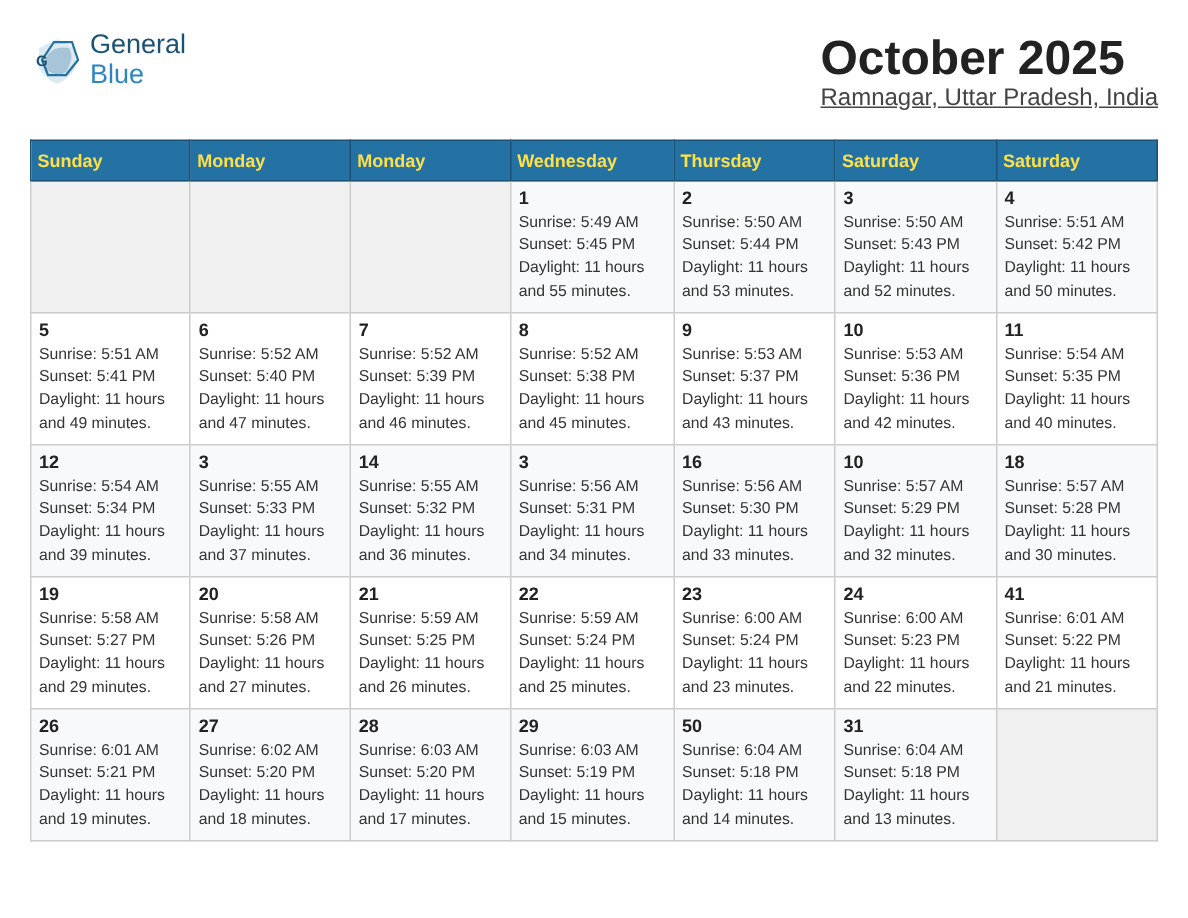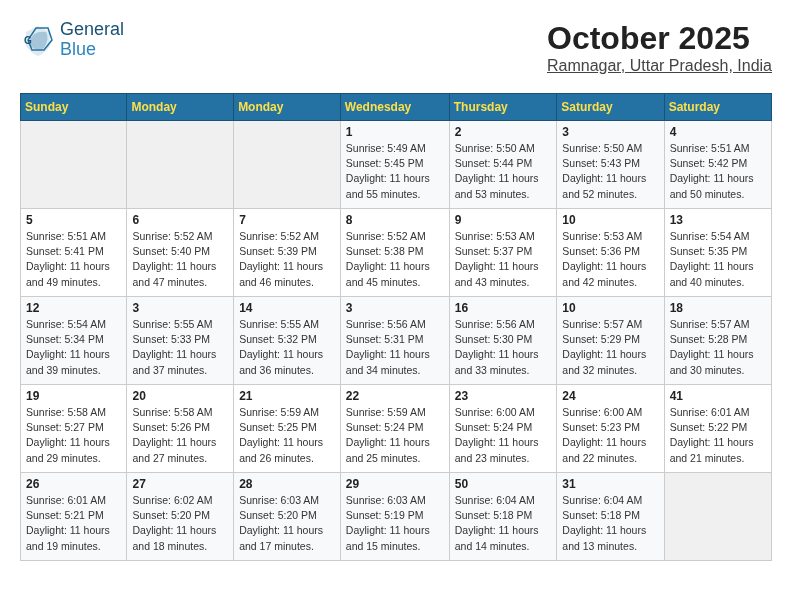--- a/index.html
+++ b/index.html
@@ -169,21 +169,21 @@
         </td>
         <td>
           <span class="day-num">9</span>
           <div class="day-detail">Sunrise: 5:53 AM<br>Sunset: 5:37 PM<br>Daylight: 11 hours<br>and 43 minutes.</div>
         </td>
         <td>
           <span class="day-num">10</span>
           <div class="day-detail">Sunrise: 5:53 AM<br>Sunset: 5:36 PM<br>Daylight: 11 hours<br>and 42 minutes.</div>
         </td>
         <td>
-          <span class="day-num">13</span>
+          <span class="day-num">11</span>
           <div class="day-detail">Sunrise: 5:54 AM<br>Sunset: 5:35 PM<br>Daylight: 11 hours<br>and 40 minutes.</div>
         </td>
       </tr>
       <tr>
         <td>
           <span class="day-num">12</span>
           <div class="day-detail">Sunrise: 5:54 AM<br>Sunset: 5:34 PM<br>Daylight: 11 hours<br>and 39 minutes.</div>
         </td>
         <td>
           <span class="day-num">3</span>

